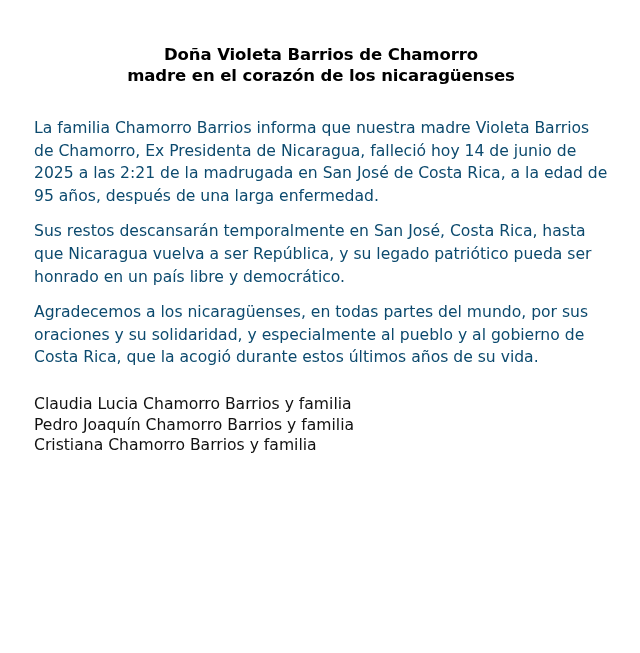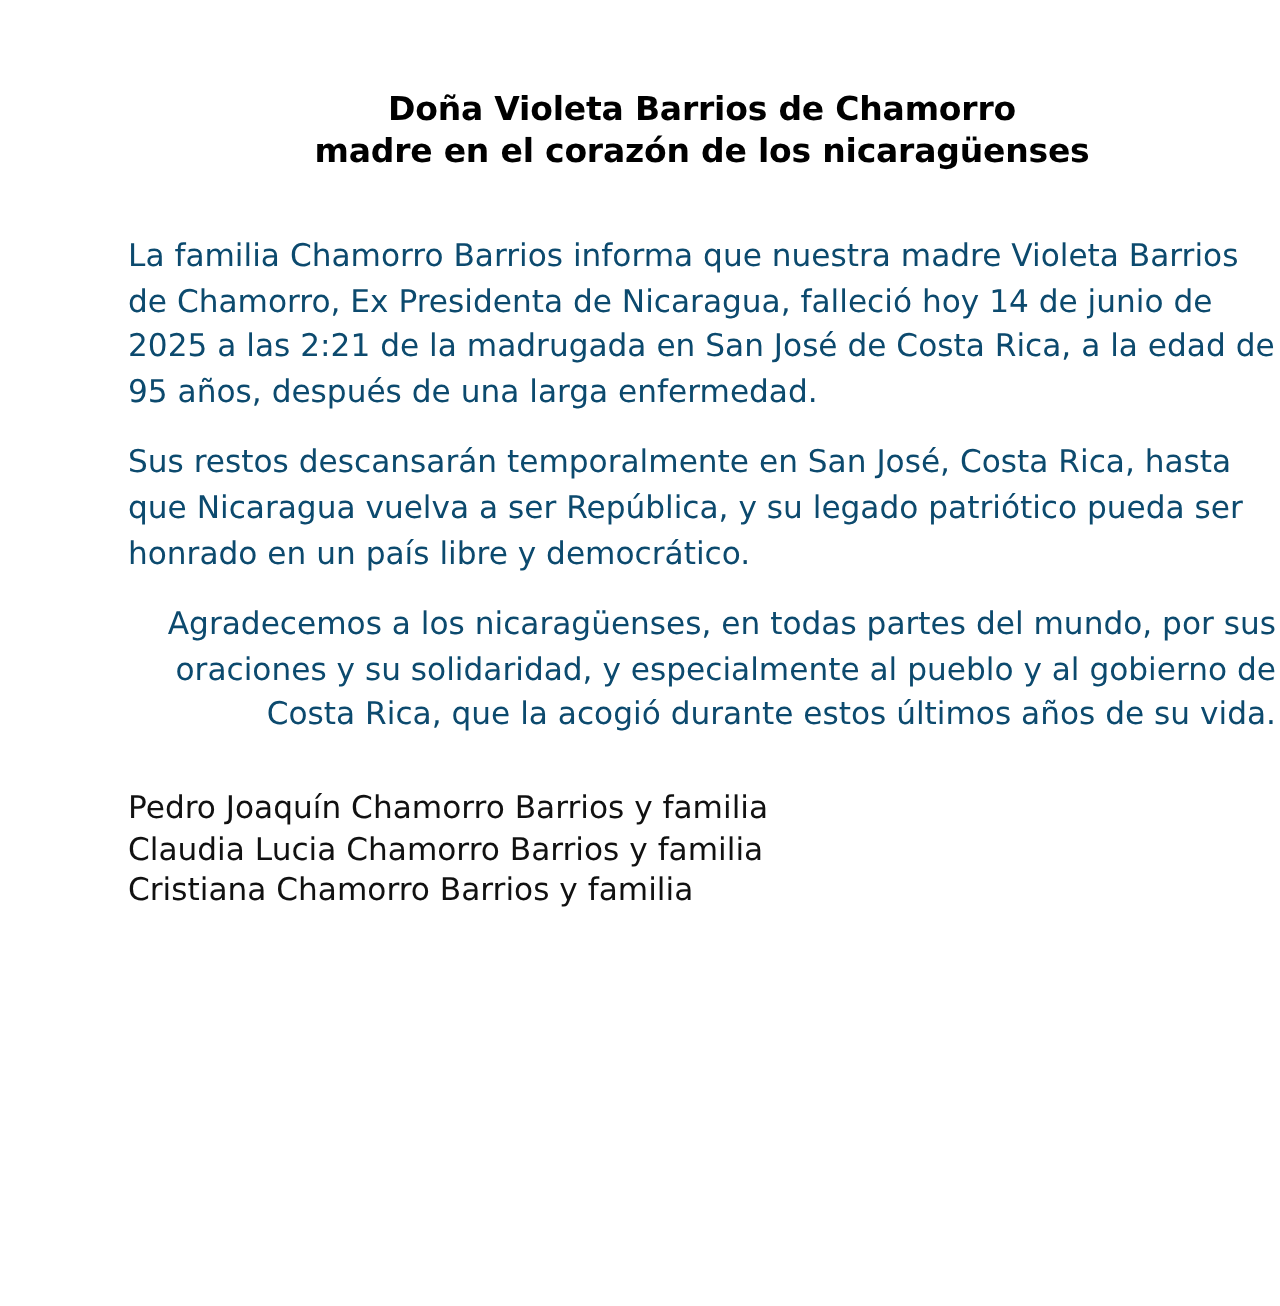--- a/index.html
+++ b/index.html
@@ -15,21 +15,20 @@
     -webkit-font-smoothing: antialiased;
     overflow: hidden;
   }
 
   .page {
     position: relative;
     width: 522px;
     height: 653px;
     background: #ffffff;
     box-sizing: border-box;
-    margin-left: 30px;
   }
 
   .content {
     position: absolute;
     left: 34px;
     top: 0;
     width: 574px;
   }
 
   
@@ -53,21 +52,20 @@
   }
   .paragraph {
     font-size: 15.6px;
     line-height: 22.6px;
     margin: 0 0 13px 0;
     color: #0c4a6e;
     text-align: left;
   }
   .paragraph:last-child {
     margin-bottom: 0;
-    text-align: right;
   }
 
   
   .signature-block {
     margin-top: 25px;
   }
   .signature-line {
     font-size: 15.6px;
     line-height: 20.6px;
     color: #111111;
@@ -85,19 +83,19 @@
       <span class="title-line">madre en el corazón de los nicaragüenses</span>
     </div>
 
     <div class="body-block">
       <p class="paragraph">La familia Chamorro Barrios informa que nuestra madre Violeta Barrios de Chamorro, Ex Presidenta de Nicaragua, falleció hoy 14 de junio de 2025 a las 2:21 de la madrugada en San José de Costa Rica, a la edad de 95 años, después de una larga enfermedad.</p>
       <p class="paragraph">Sus restos descansarán temporalmente en San José, Costa Rica, hasta que Nicaragua vuelva a ser República, y su legado patriótico pueda ser honrado en un país libre y democrático.</p>
       <p class="paragraph">Agradecemos a los nicaragüenses, en todas partes del mundo, por sus oraciones y su solidaridad, y especialmente al pueblo y al gobierno de Costa Rica, que la acogió durante estos últimos años de su vida.</p>
     </div>
 
     <div class="signature-block">
+      <div class="signature-line">Claudia Lucia Chamorro Barrios y familia</div>
       <div class="signature-line">Pedro Joaquín Chamorro Barrios y familia</div>
-      <div class="signature-line">Claudia Lucia Chamorro Barrios y familia</div>
       <div class="signature-line">Cristiana Chamorro Barrios y familia</div>
     </div>
 
   </div>
 </div>
 
 </body></html>

